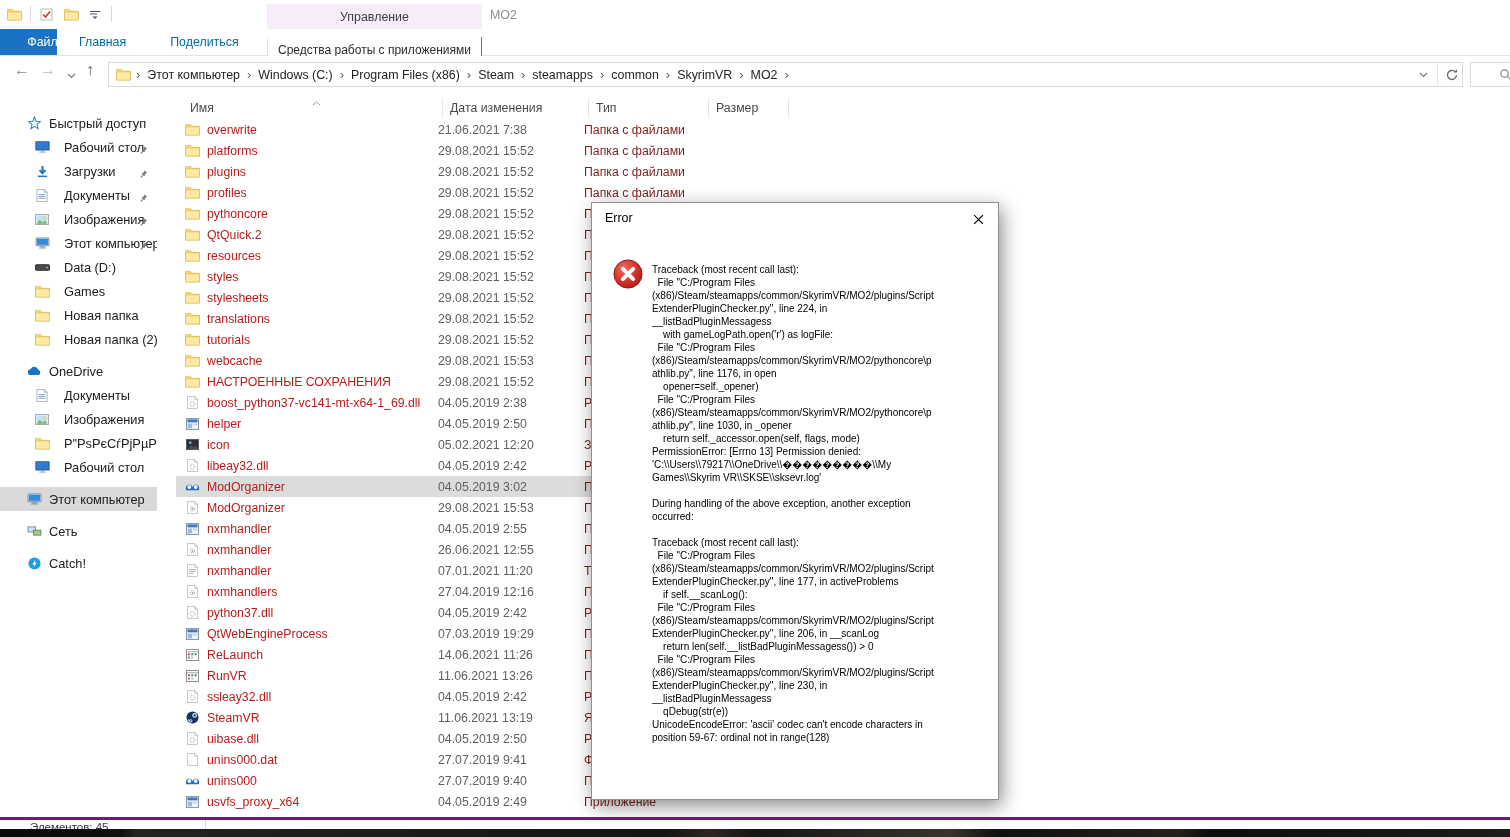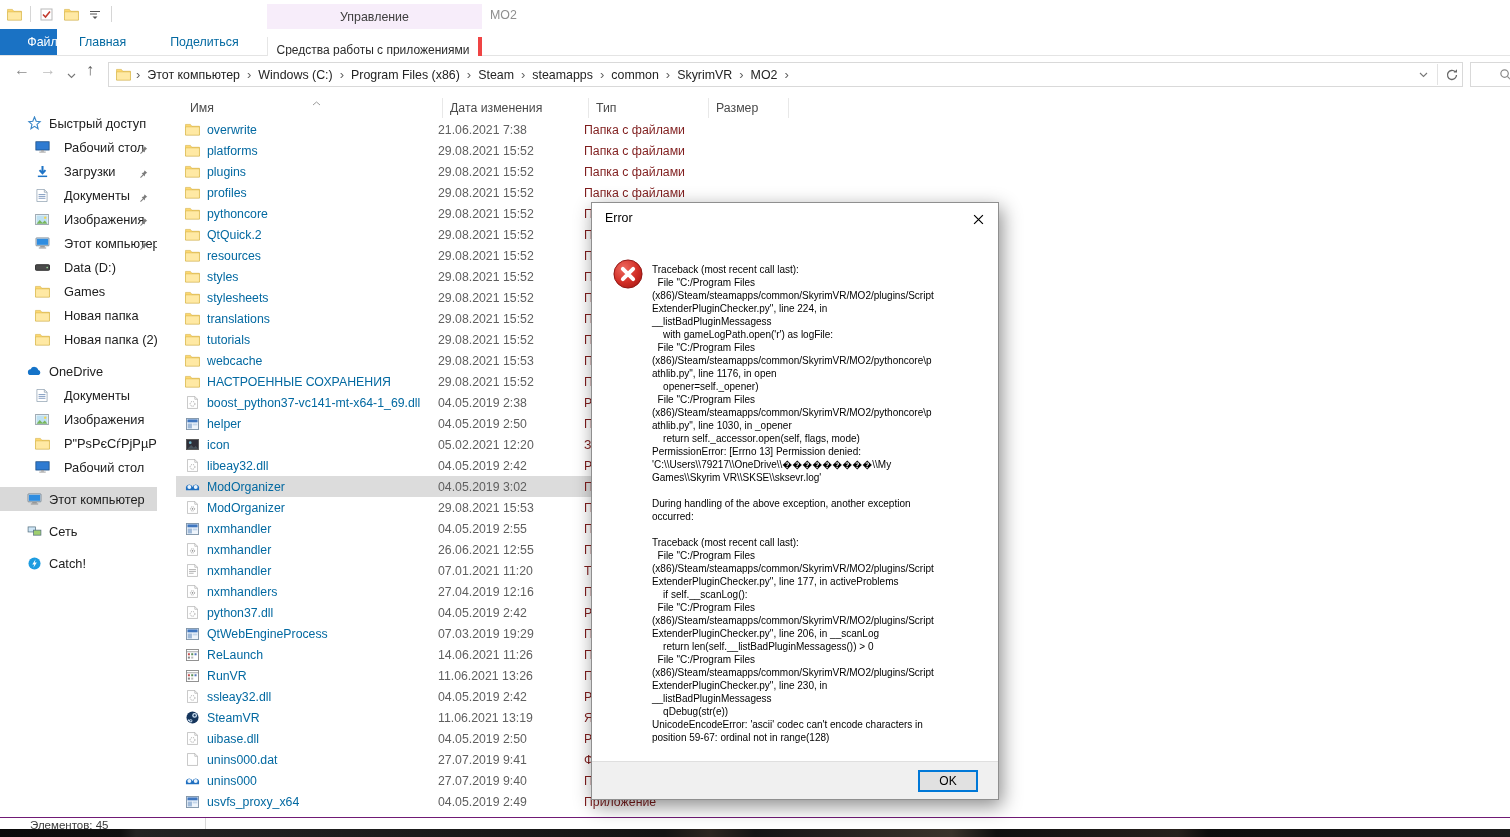--- a/index.html
+++ b/index.html
@@ -14,21 +14,21 @@
     display:flex;align-items:center;justify-content:center;font-size:12.4px;color:#3e3e3e;}
   .win-title{position:absolute;left:490px;top:8px;font-size:12.4px;color:#8f8f8f;}
 
   
   .tabstrip{position:absolute;left:0;top:29px;width:1510px;height:27px;border-bottom:1px solid #e4e4e4;background:#fff;}
   .tab-file{position:absolute;left:0;top:0;width:57px;height:26px;background:#1a72c4;color:#fff;
     font-size:12.4px;display:flex;align-items:center;justify-content:center;padding-left:28px;}
   .tabs{position:absolute;left:57px;top:0;height:26px;display:flex;}
   .tab{height:26px;display:flex;align-items:center;justify-content:center;font-size:12.4px;color:#0369a1;padding:0 22px;}
   .tab-ctx{position:absolute;left:267px;top:8px;width:215px;height:26px;background:#fff;
-    border-left:1px solid #e6e6e6;border-right:4px solid #ef4444;
+    border-left:1px solid #e6e6e6;border-right:1px solid #ef4444;
     display:flex;align-items:center;justify-content:center;font-size:12px;color:#2b2b2b;white-space:nowrap;}
 
   
   .toolbar{position:absolute;left:0;top:56px;width:1510px;height:36px;background:#fff;}
   .nav-glyph{position:absolute;top:5px;font-size:16px;}
   .addressbox{position:absolute;left:108px;top:6px;width:1355px;height:25px;border:1px solid #d9d9d9;background:#fff;
     display:flex;align-items:center;padding-left:6px;font-size:12.4px;color:#242424;}
   .crumb-sep{color:#5f5f5f;padding:0 5px;font-size:13px;}
   .crumb{padding:0 2px;white-space:nowrap;color:#242424;}
   .addr-right{position:absolute;right:2px;top:0;height:23px;display:flex;align-items:center;gap:6px;}
@@ -49,40 +49,40 @@
 
   
   .listhead{position:absolute;left:12px;top:92px;width:1510px;height:26px;}
   .colname{position:absolute;top:9px;font-size:12.3px;color:#4a4a4a;}
   .colsep{position:absolute;top:6px;width:1px;height:20px;background:#e8e8e8;}
   .sortcaret{position:absolute;left:296px;top:3px;}
   .rows{position:absolute;left:176px;top:119px;width:604px;}
   .frow{position:relative;height:21px;}
   .frow.selected{background:#dcdcdc;}
   .c-name{position:absolute;left:8px;top:0;height:21px;display:flex;align-items:center;gap:7px;
-    font-size:12.3px;color:#0369a1;white-space:nowrap;}
+    font-size:12.3px;color:#b91c1c;white-space:nowrap;}
   .c-date{position:absolute;left:262px;top:4px;font-size:12.3px;color:#5f5f5f;white-space:nowrap;}
   .c-type{position:absolute;left:408px;top:4px;font-size:12.3px;color:#7f1d1d;white-space:nowrap;}
   .c-size{position:absolute;left:518px;top:4px;width:74px;text-align:right;font-size:12.3px;color:#5f5f5f;}
   .icon{display:inline-flex;align-items:center;justify-content:center;width:16px;height:16px;flex:0 0 16px;}
 
   
   .dialog{position:absolute;left:591px;top:202px;width:408px;height:598px;background:#fff;
     border:1px solid #8f8f8f;box-shadow:3px 6px 18px rgba(0,0,0,.45);z-index:50;}
   .dlg-title{position:absolute;left:13px;top:8px;font-size:12.4px;color:#000;}
   .dlg-close{position:absolute;right:4px;top:4px;width:32px;height:24px;display:flex;align-items:center;justify-content:center;}
   .dlg-erricon{position:absolute;left:21px;top:56px;}
   .dlg-text{position:absolute;left:60px;top:60px;width:338px;}
   .dline{white-space:pre;height:13px;line-height:13px;font-size:10px;color:#000;}
   .dlg-footer{position:absolute;left:0;bottom:0;width:100%;height:38px;background:#f0f0f0;border-top:1px solid #dfdfdf;}
   .ok-btn{position:absolute;right:20px;top:8px;width:60px;height:22px;background:#e1e1e1;border:2px solid #0078d7;
     font-size:12px;color:#000;display:flex;align-items:center;justify-content:center;}
 
   
-  .statusbar{position:absolute;left:0;top:817px;width:1510px;height:12px;border-top:1px solid #701a75;background:#fff;}
+  .statusbar{position:absolute;left:0;top:817px;width:1510px;height:12px;border-top:3px solid #701a75;background:#fff;}
   .status-item{position:absolute;top:1px;font-size:11.5px;color:#3b3b3b;white-space:nowrap;}
   .status-sep{position:absolute;left:205px;top:0;width:1px;height:12px;background:#d8d8d8;}
   .bottomstrip{position:absolute;left:0;top:829px;width:1510px;height:8px;
     background:linear-gradient(90deg,#0a0a0a 0%,#101010 8%,#232323 9%,#141414 44%,#2e2620 47%,#151515 50%,#3a332c 63%,#101010 66%,#26201c 78%,#0d0d0d 80%,#1c1c1c 100%);}
 </style>
 </head>
 <body>
 
 <div class="screen">
 
@@ -953,23 +953,20 @@
         <div class="dline">ExtenderPluginChecker.py", line 206, in __scanLog</div>
         <div class="dline">    return len(self.__listBadPluginMessagess()) &gt; 0</div>
         <div class="dline">  File "C:/Program Files</div>
         <div class="dline">(x86)/Steam/steamapps/common/SkyrimVR/MO2/plugins/Script</div>
         <div class="dline">ExtenderPluginChecker.py", line 230, in</div>
         <div class="dline">__listBadPluginMessagess</div>
         <div class="dline">    qDebug(str(e))</div>
         <div class="dline">UnicodeEncodeError: 'ascii' codec can't encode characters in</div>
         <div class="dline">position 59-67: ordinal not in range(128)</div>
       </div>
-    <div class="dlg-footer">
-      <div class="ok-btn">OK</div>
-    </div>
   </div>
 
   <div class="statusbar">
     <span class="status-item" style="left:30px;">Элементов: 45</span>
     <span class="status-sep"></span>
     <span class="status-item" style="left:229px;margin-top:36px;">Выбран 1 элемент: 4,79 МБ</span>
   </div>
 
   <div class="bottomstrip"></div>
 </div>

